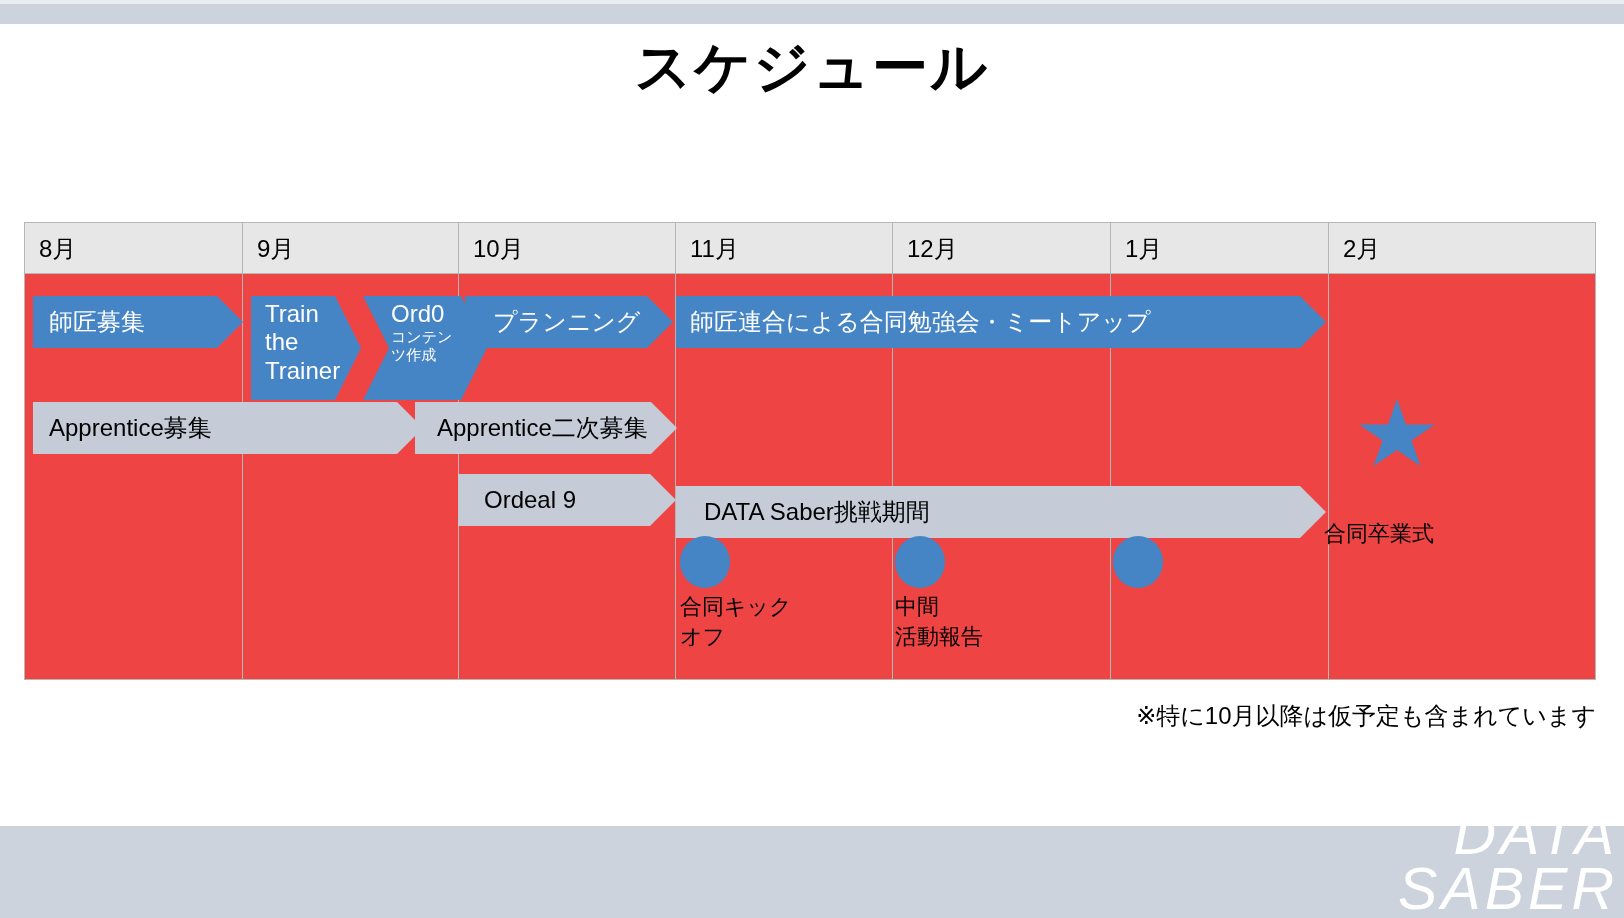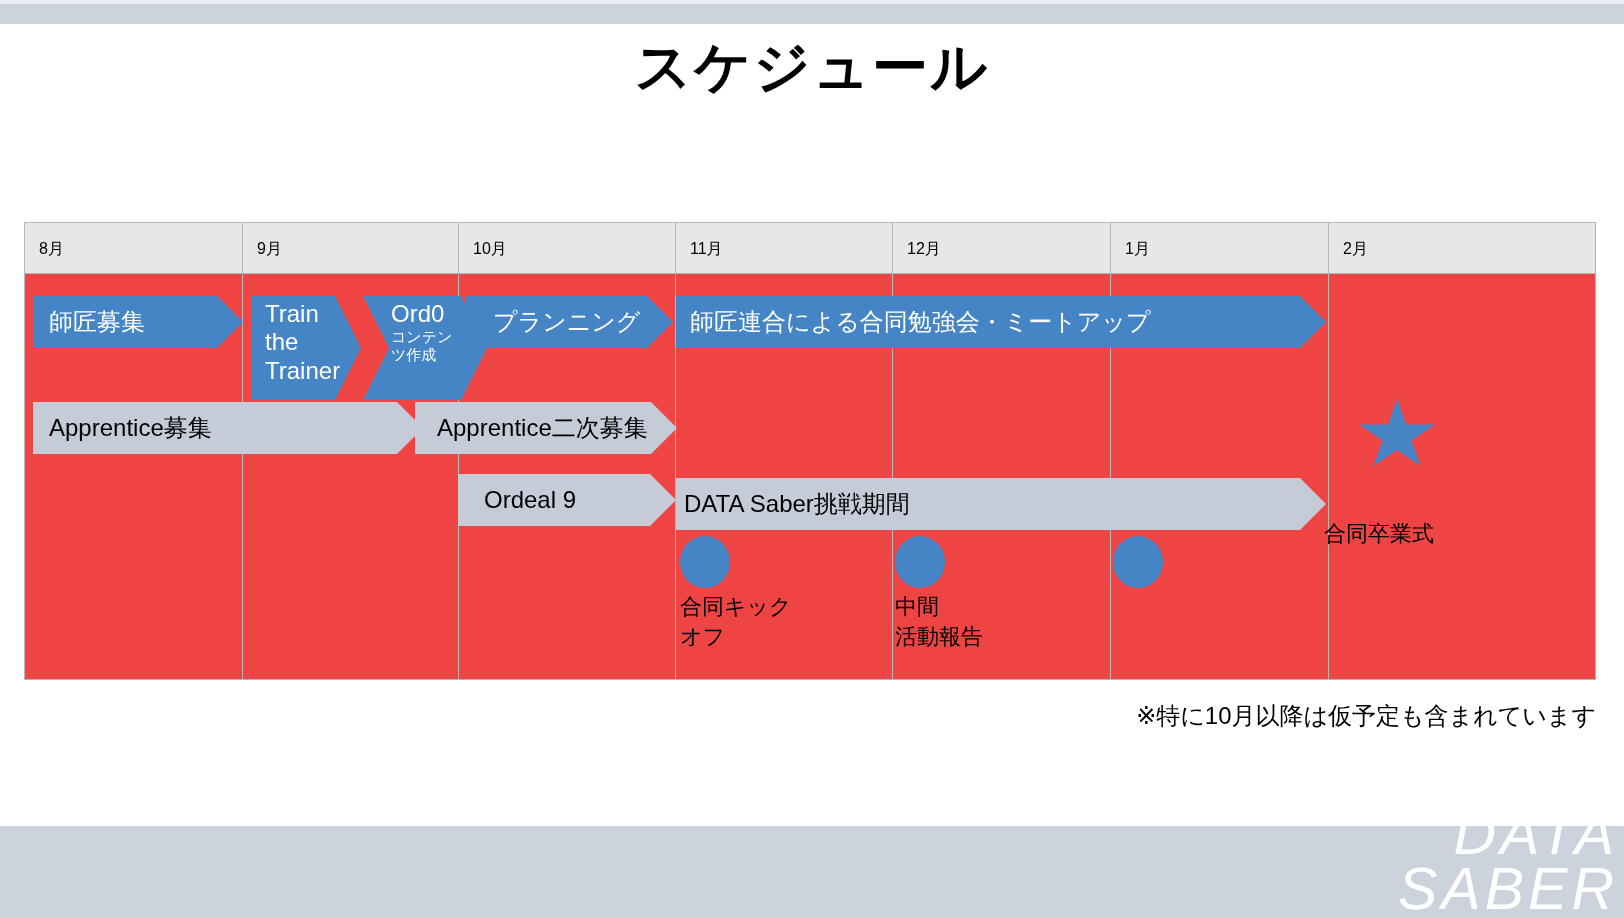--- a/index.html
+++ b/index.html
@@ -27,21 +27,21 @@
     position:absolute;left:0;top:0;width:1572px;height:52px;
     background:#e7e7e7;border:1px solid #b6b6b6;box-sizing:border-box;
   }
   .tbl-body{
     position:absolute;left:0;top:52px;width:1572px;height:406px;
     background:#ef4444;border:1px solid #b6b6b6;border-top:none;box-sizing:border-box;
   }
   .col-head{
     position:absolute;top:0;height:52px;box-sizing:border-box;
     border-right:1px solid #b6b6b6;
-    font-size:16px;display:flex;align-items:center;padding-left:14px;
+    font-size:24px;display:flex;align-items:center;padding-left:14px;
   }
   .col-head.last{border-right:none;}
   .col-line{position:absolute;top:0;width:1px;height:406px;background:#b6b6b6;}
 
   
   .bar{
     position:absolute;height:52px;display:flex;align-items:center;
     box-sizing:border-box;font-size:24px;white-space:nowrap;
   }
   .bar .lbl{position:relative;z-index:2;}
@@ -129,21 +129,21 @@
     </div>
 
     <div class="bar gray arrow-r" style="left:8px;top:128px;width:390px;padding-left:16px;">
       <span class="lbl">Apprentice募集</span>
     </div>
 
     <div class="bar gray arrow-r" style="left:433px;top:200px;width:218px;padding-left:26px;">
       <span class="lbl">Ordeal 9</span>
     </div>
 
-    <div class="bar gray arrow-r" style="left:651px;top:204px;width:650px;padding-left:8px;">
+    <div class="bar gray arrow-r" style="left:651px;top:212px;width:650px;padding-left:28px;">
       <span class="lbl">DATA Saber挑戦期間</span>
     </div>
 
     <div class="dot" style="left:655px;top:262px;"></div>
     <div class="dot-lbl" style="left:655px;top:318px;">合同キック
 オフ</div>
 
     <div class="dot" style="left:870px;top:262px;"></div>
     <div class="dot-lbl" style="left:870px;top:318px;">中間
 活動報告</div>

